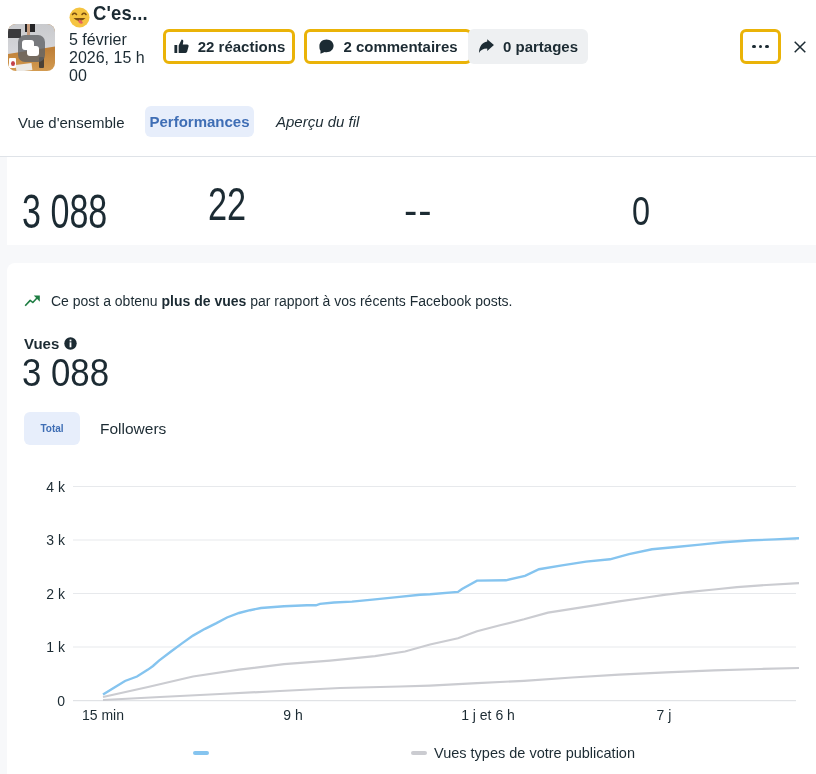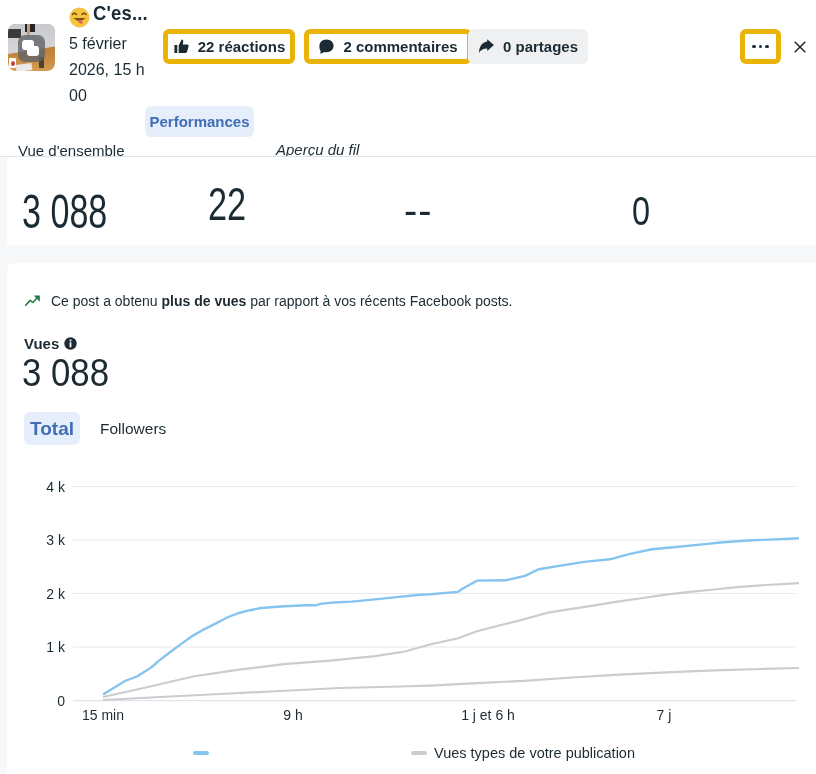--- a/index.html
+++ b/index.html
@@ -16,28 +16,28 @@
   .thumb .blk2{position:absolute;left:17px;top:0px;width:10px;height:8px;background:#242426;}
   .thumb .arm{position:absolute;left:19px;top:0px;width:3px;height:11px;background:#c59c7e;}
   .thumb .ov{position:absolute;left:10px;top:11px;width:27px;height:27px;border-radius:7px;background:rgba(96,99,103,.8);}
   .thumb .sq1{position:absolute;left:14px;top:16px;width:12px;height:10px;border-radius:3px;background:#fff;}
   .thumb .sq2{position:absolute;left:19px;top:22px;width:12px;height:10px;border-radius:3px;background:#fff;}
   .thumb .bottle{position:absolute;left:31px;top:33px;width:5px;height:11px;background:#4a4136;border-radius:1px;}
   .thumb .paper{position:absolute;left:8px;top:40px;width:16px;height:7px;background:#eceae6;transform:rotate(-7deg);}
   .thumb .card{position:absolute;left:1px;bottom:3px;width:7px;height:10px;background:#fdfdfd;border-radius:1px;}
   .thumb .card::after{content:"";position:absolute;left:1.5px;top:3px;width:4px;height:5px;background:#c4424a;border-radius:50%;}
   .title{left:93px;top:1px;font-size:21px;font-weight:bold;letter-spacing:.2px;transform:scaleX(.88);transform-origin:left top;}
-  .date{left:69px;top:31px;width:82px;font-size:16px;line-height:26px;color:#1c2b33;}
-  .btn{position:absolute;top:29px;height:35px;box-sizing:border-box;border:5px solid #eab308;border-radius:6px;
+  .date{left:69px;top:31px;width:82px;font-size:16px;line-height:18px;color:#1c2b33;}
+  .btn{position:absolute;top:29px;height:35px;box-sizing:border-box;border:3px solid #eab308;border-radius:6px;
        background:#fff;font-size:15px;font-weight:bold;color:#1c2b33;display:flex;align-items:center;justify-content:center;gap:8px;}
   .btn svg{display:block;}
   .dot{width:3.5px;height:3.5px;border-radius:50%;background:#1c2b33;display:block;}
   .btn.gray{background:#eef0f2;border:none;}
   .btn.blue{background:#3d72b4;border:none;color:#fff;}
-  .tabs-txt{font-size:15px;color:#1c2b33;margin-top:28px;}
+  .tabs-txt{font-size:15px;color:#1c2b33;}
   .pill{background:#e7eefb;color:#3f6eb5;font-weight:bold;border-radius:6px;}
   .divider{left:0;top:156px;width:816px;height:1px;background:#dfe3e8;}
   
   .graybg{left:0;top:157px;width:816px;height:617px;background:#f7f8fa;}
   .statcard{left:7px;top:157px;width:809px;height:88px;background:#fff;}
   .bignum{font-weight:normal;color:#1c2b33;transform-origin:left top;}
   
   .maincard{left:7px;top:263px;width:809px;height:511px;background:#fff;border-radius:8px 0 0 0;}
 </style>
 </head>
@@ -111,21 +111,21 @@
       <path d="M9.8 3.6h6v6.2z" fill="#1d7c42"></path>
     </svg>
   <div class="abs" style="left:51px;top:293px;font-size:14px;">Ce post a obtenu <b>plus de vues</b> par rapport à vos récents Facebook posts.</div>
   <div class="abs" style="left:24px;top:335px;font-size:15px;font-weight:bold;text-align:right;">Vues</div>
   <svg class="abs" style="left:64px;top:337px" width="13" height="13" viewBox="0 0 13 13">
       <circle cx="6.5" cy="6.5" r="6.2" fill="#1c2b33"></circle>
       <rect x="5.6" y="5.3" width="1.8" height="5" fill="#fff"></rect>
       <rect x="5.6" y="2.6" width="1.8" height="1.8" fill="#fff"></rect>
     </svg>
   <div class="abs bignum" style="left:22px;top:352px;font-size:38px;transform:scaleX(.915);">3 088</div>
-  <div class="abs pill" style="left:24px;top:412px;width:56px;height:33px;display:flex;align-items:center;justify-content:center;font-size:19px;">Total</div>
+  <div class="abs pill" style="left:24px;top:412px;width:56px;height:33px;display:flex;align-items:center;justify-content:center;font-size:10px;">Total</div>
   <div class="abs" style="left:100px;top:420px;font-size:15.5px;">Followers</div>
 
   <svg class="abs" style="left:0;top:470px" width="816" height="304" viewBox="0 0 816 304">
 
     <g stroke="#e7e9ec" stroke-width="1">
       <line x1="73" y1="16.5" x2="796" y2="16.5"></line>
       <line x1="73" y1="70" x2="796" y2="70"></line>
       <line x1="73" y1="123.5" x2="796" y2="123.5"></line>
       <line x1="73" y1="177" x2="796" y2="177"></line>
     </g>

